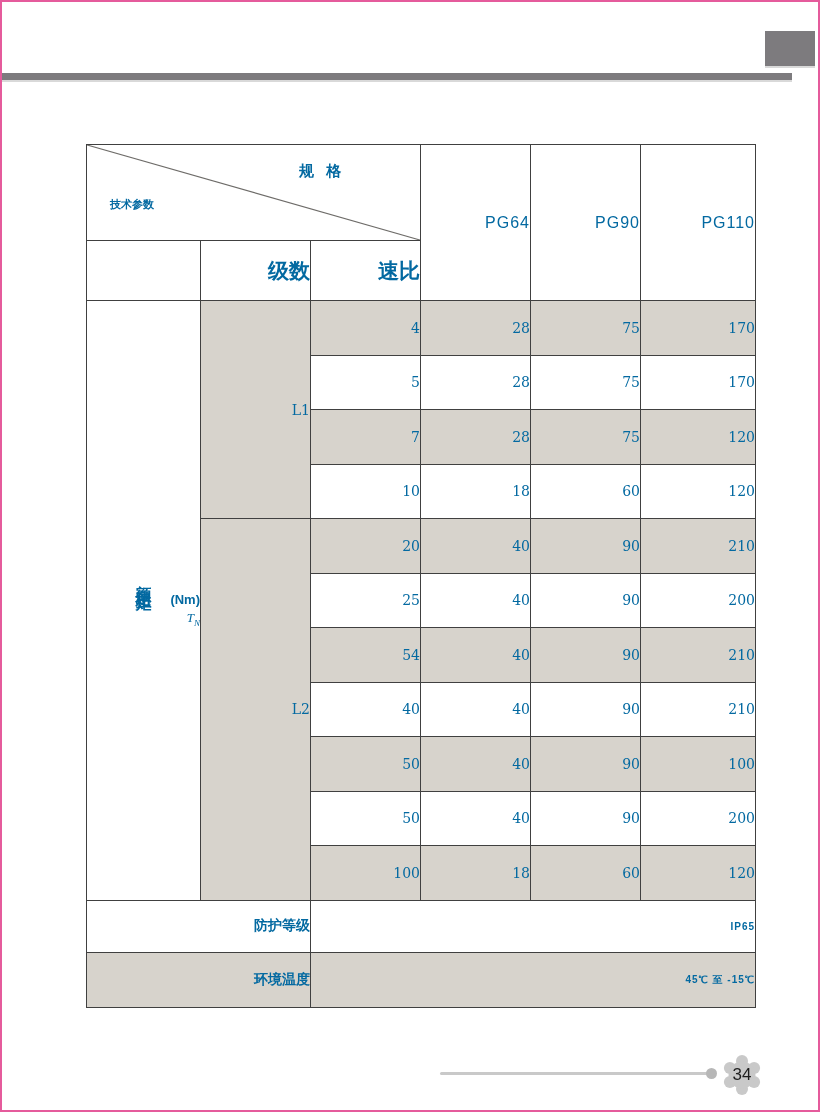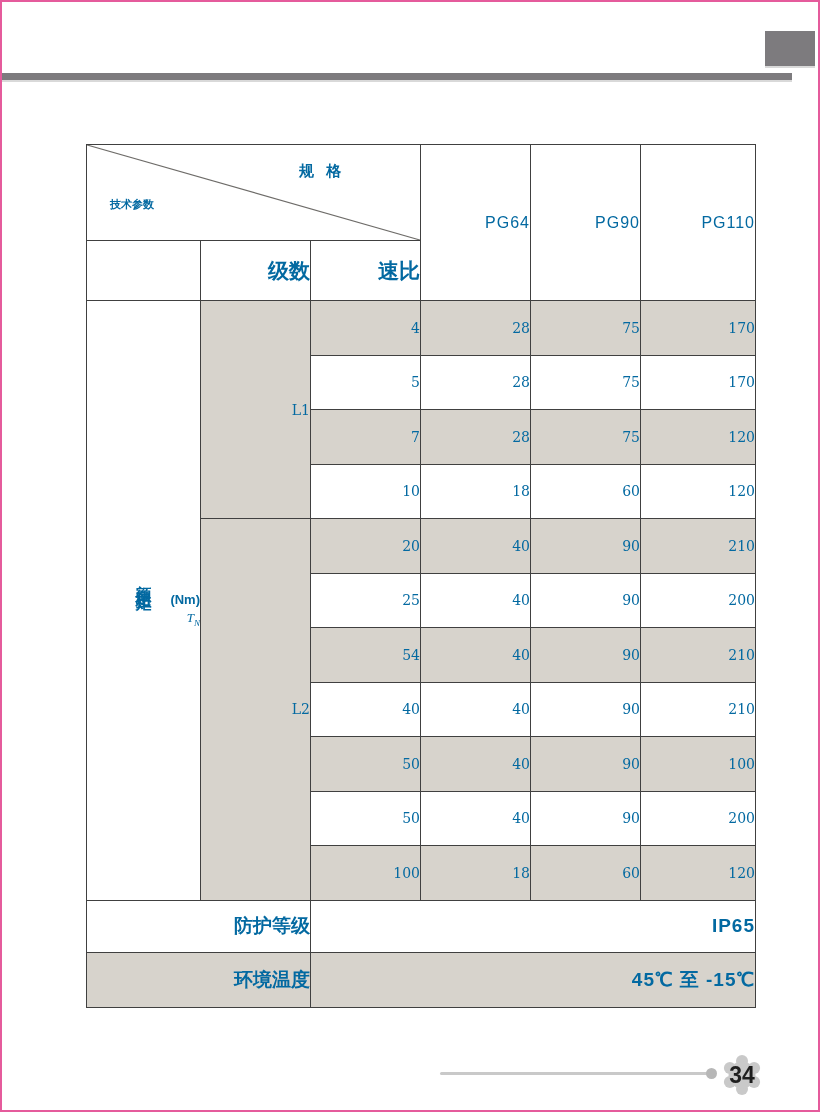--- a/index.html
+++ b/index.html
@@ -77,22 +77,22 @@
     margin: 0 auto;
     line-height: 1;
   }
   .tu { font-size: 13px; font-weight: bold; margin-top: 7px; }
   .ts { font-size: 13px; font-family: "Liberation Serif", serif; font-style: italic; margin-top: 3px; }
   .ts sub { font-size: 9px; }
 
   td.stage { font-size: 14px; font-family: "DejaVu Serif", serif; }
   td.val   { font-size: 14px; font-family: "DejaVu Serif", serif; }
 
-  td.flabel { font-size: 19px; font-weight: bold; padding-left: 8px; }
-  td.fvalue { font-size: 19px; font-weight: bold; letter-spacing: 1px; }
+  td.flabel { font-size: 14px; font-weight: bold; padding-left: 8px; }
+  td.fvalue { font-size: 10px; font-weight: bold; letter-spacing: 1px; }
 
   
   .footer-line {
     position: absolute;
     left: 438px; top: 1070px;
     width: 272px; height: 3px;
     background: #c9c9c9; border-radius: 2px;
   }
   .footer-dot {
     position: absolute;
@@ -104,21 +104,21 @@
   .gear-badge {
     position: absolute;
     left: 719px; top: 1052px;
     width: 42px; height: 42px;
   }
   .gear-badge svg { position: absolute; left: 0; top: 0; }
   .gear-num {
     position: absolute; left: 0; top: 0;
     width: 42px; height: 42px;
     display: flex; align-items: center; justify-content: center;
-    font-size: 23px; color: #1f1f1f; font-weight: bold;
+    font-size: 17px; color: #1f1f1f;
   }
 </style>
 </head>
 <body>
 
 <div class="page">
 
   <div class="top-square"></div>
   <div class="top-bar"></div>
 

